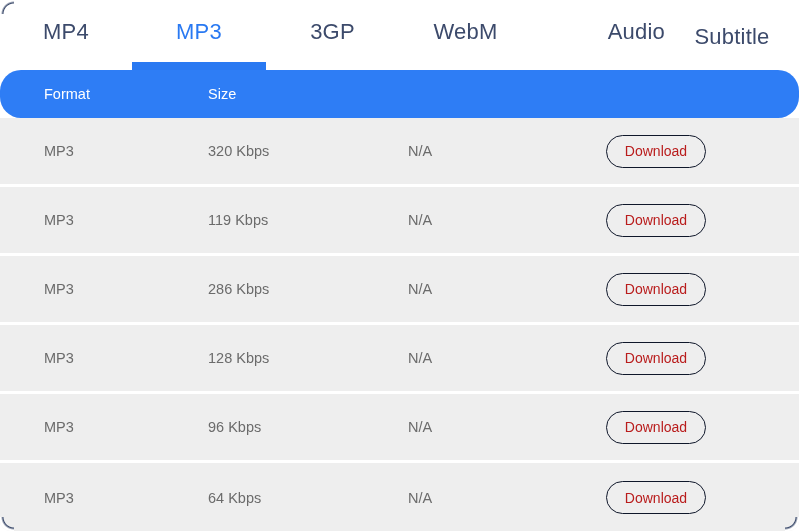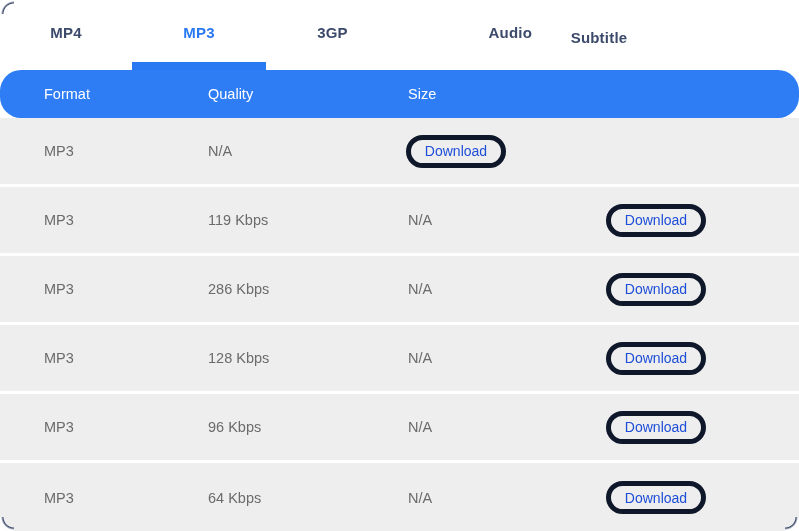--- a/index.html
+++ b/index.html
@@ -34,28 +34,27 @@
     align-items: center;
     box-sizing: border-box;
   }
   .tab {
     position: relative;
     flex: 0 0 auto;
     height: 70px;
     display: flex;
     align-items: center;
     justify-content: center;
-    font-size: 15px;
+    font-size: 22px;
     letter-spacing: .2px;
     color: #3c4a6b;
     cursor: pointer;
     user-select: none;
     box-sizing: border-box;
     padding-bottom: 6px;
-    font-weight: bold;
   }
   .tab.active {
     color: #2979f2;
   }
   .tab .tab-underline {
     display: none;
     position: absolute;
     left: 0;
     right: 0;
     bottom: 0;
@@ -117,24 +116,24 @@
   .thead .c-quality { padding-left: 6px; }
   .thead .c-size    { padding-left: 6px; }
   .thead .c-links   { padding-left: 5px; }
 
   .dl-btn {
     display: inline-flex;
     align-items: center;
     justify-content: center;
     width: 100px;
     height: 33px;
-    border: 5px solid #0f172a;
+    border: 1px solid #0f172a;
     border-radius: 19px;
     background: transparent;
-    color: #1d4ed8;
+    color: #b91c1c;
     font-family: "Liberation Sans", sans-serif;
     font-size: 14px;
     cursor: pointer;
     padding: 0;
     box-sizing: border-box;
   }
 
   
   .corner {
     position: absolute;
@@ -160,42 +159,46 @@
 
     </div>
     <div class="tab tab-1 active">
       <span>MP3</span>
       <span class="tab-underline"></span>
     </div>
     <div class="tab tab-2">
       <span>3GP</span>
 
     </div>
+    <div class="tab tab-3">
+      <span>WebM</span>
+
+    </div>
     <div class="tab tab-4">
       <span>Audio</span>
 
     </div>
     <div class="tab tab-5">
       <span>Subtitle</span>
 
     </div>
   </div>
 
   <div class="table">
 
     <div class="thead">
       <div class="cell c-format">Format</div>
-      <div class="cell c-quality">Quality</div>
       <div class="cell c-size">Size</div>
     </div>
 
     <div class="tbody">
 
       <div class="row">
         <div class="cell c-format">MP3</div>
+        <div class="cell c-quality">320 Kbps</div>
         <div class="cell c-size">N/A</div>
         <div class="cell c-links">
           <button class="dl-btn">Download</button>
         </div>
       </div>
 
       <div class="row">
         <div class="cell c-format">MP3</div>
         <div class="cell c-quality">119 Kbps</div>
         <div class="cell c-size">N/A</div>

